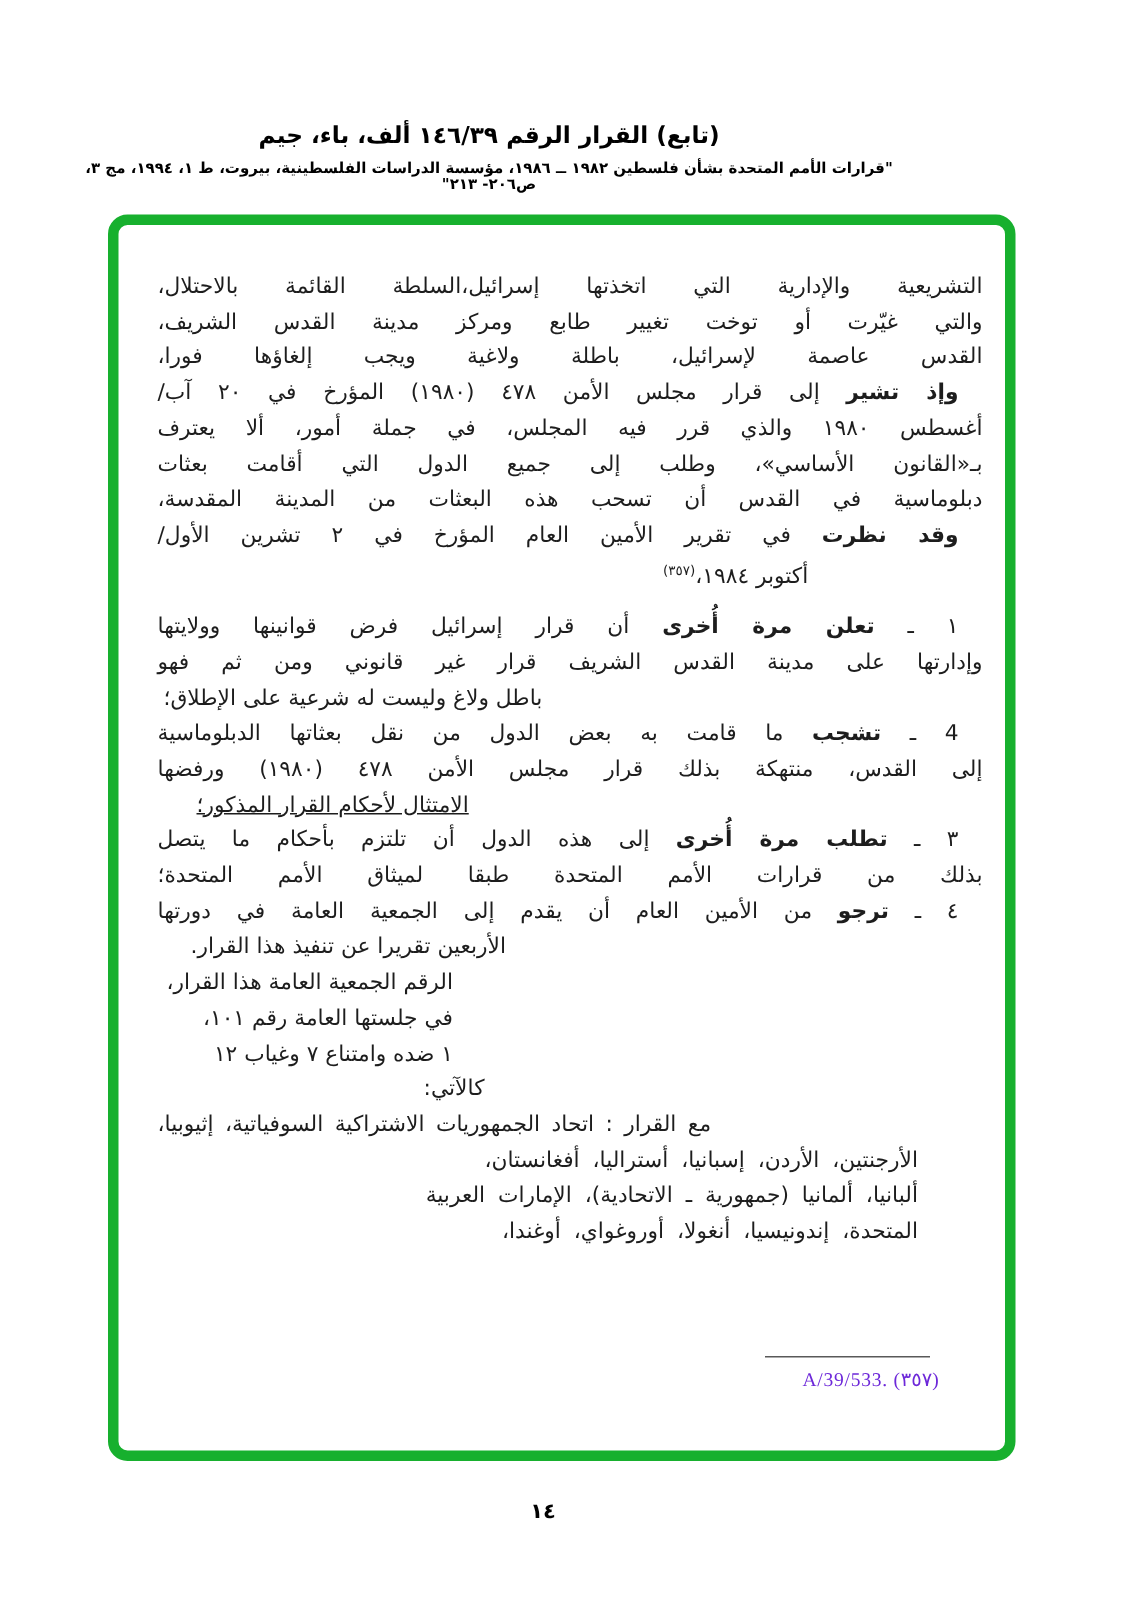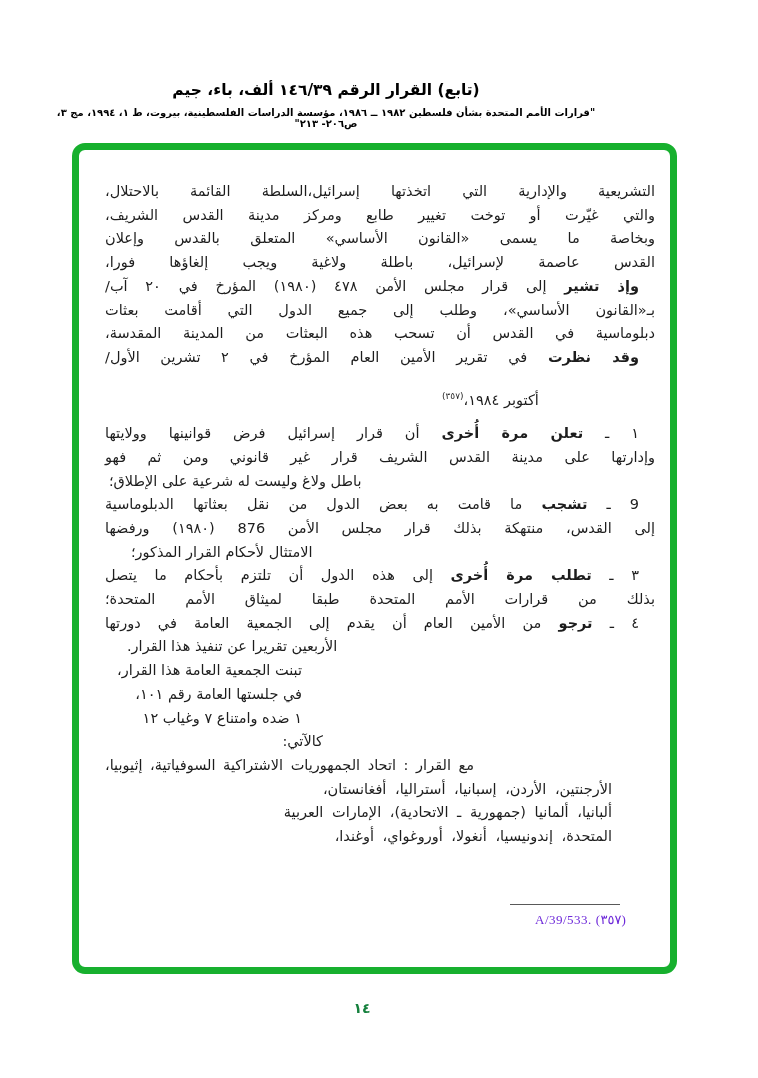--- a/index.html
+++ b/index.html
@@ -39,78 +39,78 @@
   }
   .ln {
     font-size:14.5px; line-height:23.7px; color:#1d1d1d;
     white-space:normal;
   }
   .ln .b { font-weight:bold; }
   .j   { text-align:justify; text-align-last:justify; }
   .in  { padding-right:16px; }
   .mt  { margin-top:10px; }
   .fl  { text-align:left; padding-left:4px; }
-  .i26 { padding-left:26px; }
+  .i26 { padding-left:26px;text-decoration:underline; }
   .i22 { padding-left:22px; }
-  .date  { text-align:left; padding-left:337px; white-space:nowrap;margin-top:15px; }
+  .date  { text-align:left; padding-left:337px; white-space:nowrap; }
   .date sup { font-size:9px; }
   .adopt  { text-align:right; padding-right:353px; white-space:nowrap; }
   .adopt2 { text-align:right; padding-right:332px; white-space:nowrap; }
   .vote   { text-align:left; padding-right:22px; white-space:nowrap; word-spacing:3px; }
   .vote2  { text-align:right; padding-right:43px; white-space:nowrap; word-spacing:4px; }
   
   .footnote-rule {
     position:absolute; left:510px; top:904px; width:110px;
     border-top:1.5px solid #595959;
   }
   .footnote {
     position:absolute; left:535px; top:912px;
     direction:ltr; text-align:left;
     font-family:"Liberation Serif", serif;
     font-size:13px; color:#6d28d9; letter-spacing:0.5px;
   }
   
   .page-num {
     position:absolute; left:0; top:1000px; width:724px;
-    text-align:center; font-size:14px; font-weight:bold; color:#15803d;
+    text-align:center; font-size:14px; font-weight:bold; color:#000000;
   }
 </style>
 </head>
 <body>
 
 <div class="page">
 
   <div class="header">
     <div class="h-title">(تابع) القرار الرقم ١٤٦/٣٩ ألف، باء، جيم</div>
     <div class="h-source">"قرارات الأمم المتحدة بشأن فلسطين ١٩٨٢ ــ ١٩٨٦، مؤسسة الدراسات الفلسطينية، بيروت، ط ١، ١٩٩٤، مج ٣، ص٢٠٦- ٢١٣"</div>
   </div>
 
   <div class="gbox"></div>
 
   <div class="body-text">
     <div class="ln j"><span class="pre"></span><span class="b"></span><span>التشريعية والإدارية التي اتخذتها إسرائيل،السلطة القائمة بالاحتلال،</span></div>
     <div class="ln j"><span class="pre"></span><span class="b"></span><span>والتي غيّرت أو توخت تغيير طابع ومركز مدينة القدس الشريف،</span></div>
-    <div class="ln j"><span class="pre"></span><span class="b"></span><span>وبخاصة ما يسمى «القانون الأساسي» المتعلق بالقدس وإعلان</span></div>
     <div class="ln j"><span class="pre"></span><span class="b"></span><span>القدس عاصمة لإسرائيل، باطلة ولاغية ويجب إلغاؤها فورا،</span></div>
     <div class="ln j in"><span class="pre"></span><span class="b">وإذ تشير</span><span> إلى قرار مجلس الأمن ٤٧٨ (١٩٨٠) المؤرخ في ٢٠ آب/</span></div>
+    <div class="ln j"><span class="pre"></span><span class="b"></span><span>أغسطس ١٩٨٠ والذي قرر فيه المجلس، في جملة أمور، ألا يعترف</span></div>
     <div class="ln j"><span class="pre"></span><span class="b"></span><span>بـ«القانون الأساسي»، وطلب إلى جميع الدول التي أقامت بعثات</span></div>
     <div class="ln j"><span class="pre"></span><span class="b"></span><span>دبلوماسية في القدس أن تسحب هذه البعثات من المدينة المقدسة،</span></div>
     <div class="ln j in"><span class="pre"></span><span class="b">وقد نظرت</span><span> في تقرير الأمين العام المؤرخ في ٢ تشرين الأول/</span></div>
     <div class="ln date"><span>أكتوبر ١٩٨٤،</span><sup>(٣٥٧)</sup></div>
     <div class="ln j in mt"><span class="pre">١ ـ </span><span class="b">تعلن مرة أُخرى</span><span> أن قرار إسرائيل فرض قوانينها وولايتها</span></div>
     <div class="ln j"><span class="pre"></span><span class="b"></span><span>وإدارتها على مدينة القدس الشريف قرار غير قانوني ومن ثم فهو</span></div>
     <div class="ln fl"><span class="pre"></span><span class="b"></span><span>باطل ولاغ وليست له شرعية على الإطلاق؛</span></div>
-    <div class="ln j in"><span class="pre">9 ـ </span><span class="b">تشجب</span><span> ما قامت به بعض الدول من نقل بعثاتها الدبلوماسية</span></div>
-    <div class="ln j"><span class="pre"></span><span class="b"></span><span>إلى القدس، منتهكة بذلك قرار مجلس الأمن 876 (١٩٨٠) ورفضها</span></div>
+    <div class="ln j in"><span class="pre">4 ـ </span><span class="b">تشجب</span><span> ما قامت به بعض الدول من نقل بعثاتها الدبلوماسية</span></div>
+    <div class="ln j"><span class="pre"></span><span class="b"></span><span>إلى القدس، منتهكة بذلك قرار مجلس الأمن ٤٧٨ (١٩٨٠) ورفضها</span></div>
     <div class="ln fl i26"><span class="pre"></span><span class="b"></span><span>الامتثال لأحكام القرار المذكور؛</span></div>
     <div class="ln j in"><span class="pre">٣ ـ </span><span class="b">تطلب مرة أُخرى</span><span> إلى هذه الدول أن تلتزم بأحكام ما يتصل</span></div>
     <div class="ln j"><span class="pre"></span><span class="b"></span><span>بذلك من قرارات الأمم المتحدة طبقا لميثاق الأمم المتحدة؛</span></div>
     <div class="ln j in"><span class="pre">٤ ـ </span><span class="b">ترجو</span><span> من الأمين العام أن يقدم إلى الجمعية العامة في دورتها</span></div>
     <div class="ln fl i22"><span class="pre"></span><span class="b"></span><span>الأربعين تقريرا عن تنفيذ هذا القرار.</span></div>
-    <div class="ln adopt"><span>تبنت الجمعية العامة هذا القرار،</span></div>
+    <div class="ln adopt"><span>الرقم الجمعية العامة هذا القرار،</span></div>
     <div class="ln adopt"><span>في جلستها العامة رقم ١٠١،</span></div>
     <div class="ln adopt"><span>١ ضده وامتناع ٧ وغياب ١٢</span></div>
     <div class="ln adopt2"><span>كالآتي:</span></div>
     <div class="ln vote"><span>مع القرار : اتحاد الجمهوريات الاشتراكية السوفياتية، إثيوبيا،</span></div>
     <div class="ln vote2"><span>الأرجنتين، الأردن، إسبانيا، أستراليا، أفغانستان،</span></div>
     <div class="ln vote2"><span>ألبانيا، ألمانيا (جمهورية ـ الاتحادية)، الإمارات العربية</span></div>
     <div class="ln vote2"><span>المتحدة، إندونيسيا، أنغولا، أوروغواي، أوغندا،</span></div>
   </div>
 
   <div class="footnote-rule"></div>

